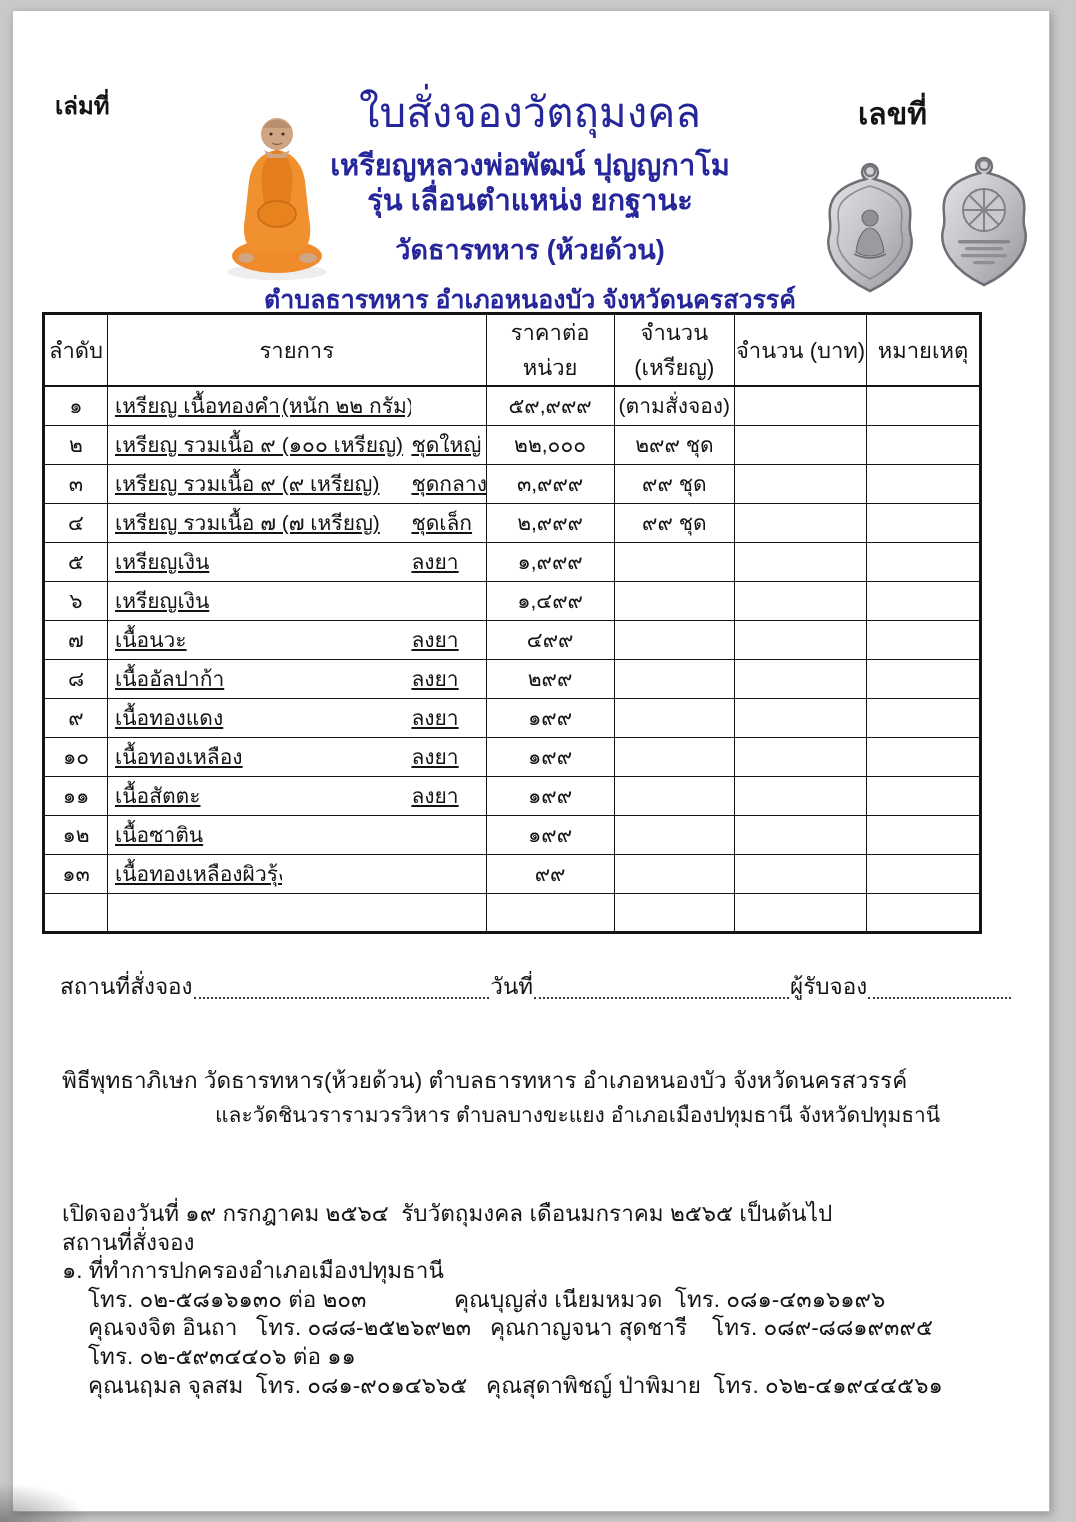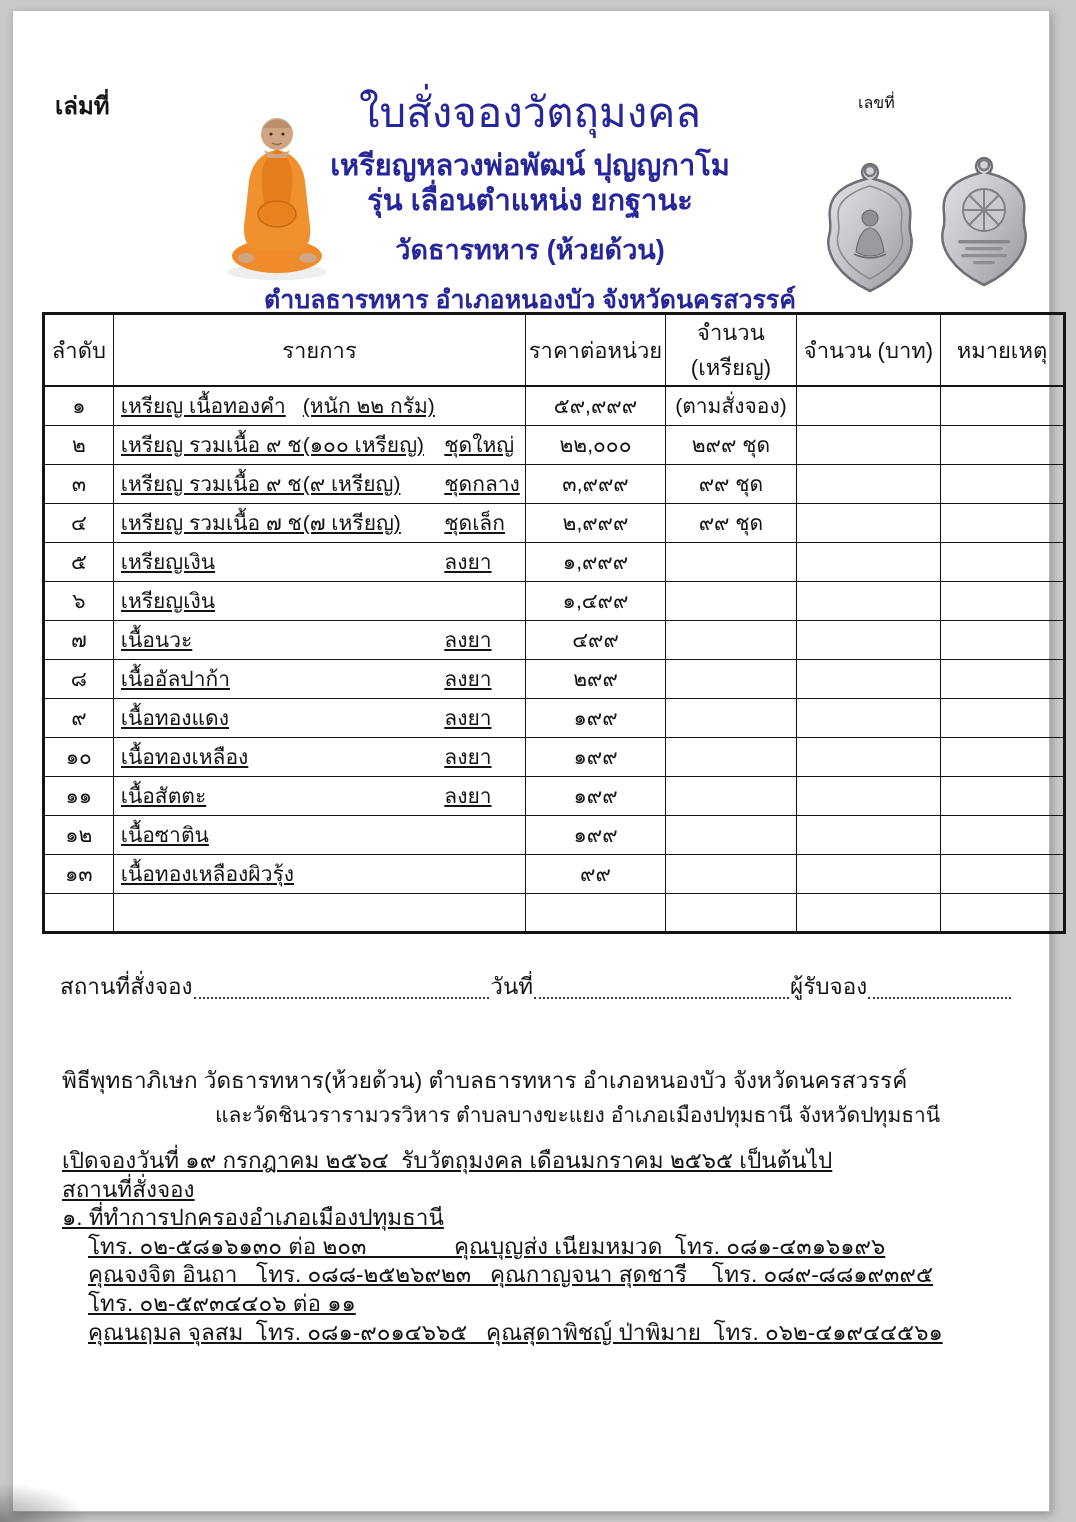--- a/index.html
+++ b/index.html
@@ -17,33 +17,33 @@
   }
   .corner-shadow{
     position:absolute; left:0; bottom:0; width:90px; height:40px;
     background:radial-gradient(ellipse at 0% 100%, rgba(40,40,40,.45), transparent 70%);
     pointer-events:none;
   }
   .abs{ position:absolute; }
 
   
   .volume-label{ left:55px; top:86px; font-size:24px; font-weight:bold; }
-  .number-label{ left:858px; top:90px; font-size:16px; font-weight:normal; }
+  .number-label{ left:858px; top:90px; font-size:30px; font-weight:bold; }
   .header-center{ left:180px; top:90px; width:700px; text-align:center; color:var(--accent); }
   .title{ font-size:42px; font-weight:normal; line-height:1.1; }
   .subtitle{ font-size:29px; font-weight:bold; line-height:1.2; margin-top:12px; }
   .subtitle2{ font-size:29px; font-weight:bold; line-height:1.2; }
   .temple{ font-size:27px; font-weight:bold; margin-top:10px; }
   .address{ font-size:25px; font-weight:bold; margin-top:8px; }
 
   .monk{ left:220px; top:108px; width:114px; height:176px; }
   .amulets{ left:806px; top:138px; width:240px; height:168px; }
 
   
-  .order-table{ left:42px; top:312px; width:1024px; border-collapse:collapse; table-layout:fixed; }
+  .order-table{ left:42px; top:312px; width:940px; border-collapse:collapse; table-layout:fixed; }
   .order-table th,.order-table td{ border:1.6px solid var(--ink); font-weight:normal; }
   .order-table{ border:3px solid var(--ink); }
   .order-table thead th{
     height:56px; font-size:22px; text-align:center; vertical-align:middle;
     border-bottom:2.6px solid var(--ink);
   }
   .order-table tbody td{ height:39px; font-size:21px; vertical-align:middle; }
   .c-no,.c-price,.c-qty{ text-align:center; }
   .c-item{ padding-left:7px;text-decoration:underline; }
   .item-grid{ display:grid; grid-template-columns:45% 35% 20%; align-items:center; width:100%; }
@@ -55,21 +55,21 @@
     font-size:22.5px;
   }
   .dots{ border-bottom:2.4px dotted #3a3a3a; margin:0 1px 5px 1px; }
   .d1{ flex:2.9; } .d2{ flex:2.5; } .d3{ flex:1.4; }
 
   
   .ceremony-1{ left:62px; top:1062px; font-size:22.5px; }
   .ceremony-2{ left:215px; top:1098px; font-size:21px; }
 
   
-  .booking{ left:62px; top:1147px; font-size:22.5px;text-decoration:underline; }
+  .booking{ left:62px; top:1200px; font-size:22.5px; }
   .bk-line{ line-height:28.6px; white-space:pre; }
   .bk-line.ind{ padding-left:26px; }
 </style>
 </head>
 <body>
 
 <div class="paper"></div>
 
 <div class="abs volume-label">เล่มที่</div>
 <div class="abs number-label">เลขที่</div>

